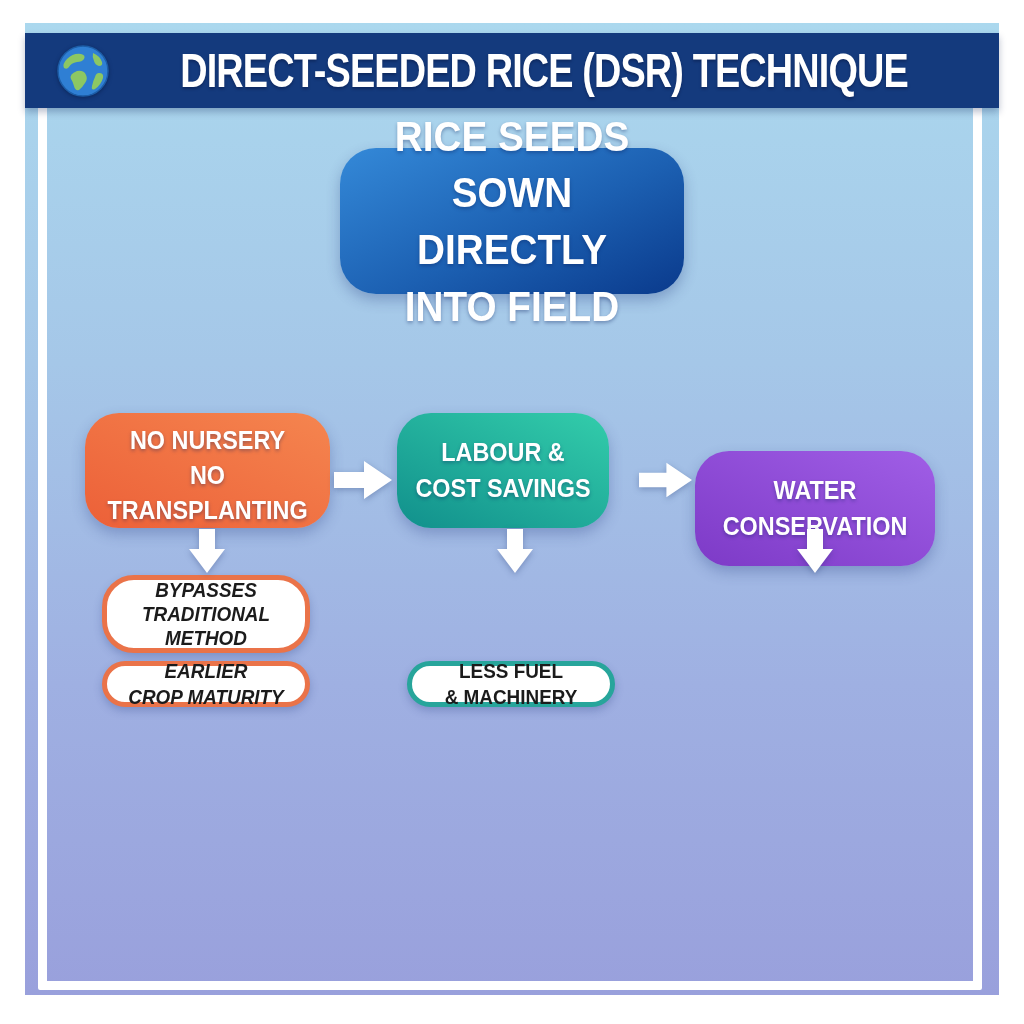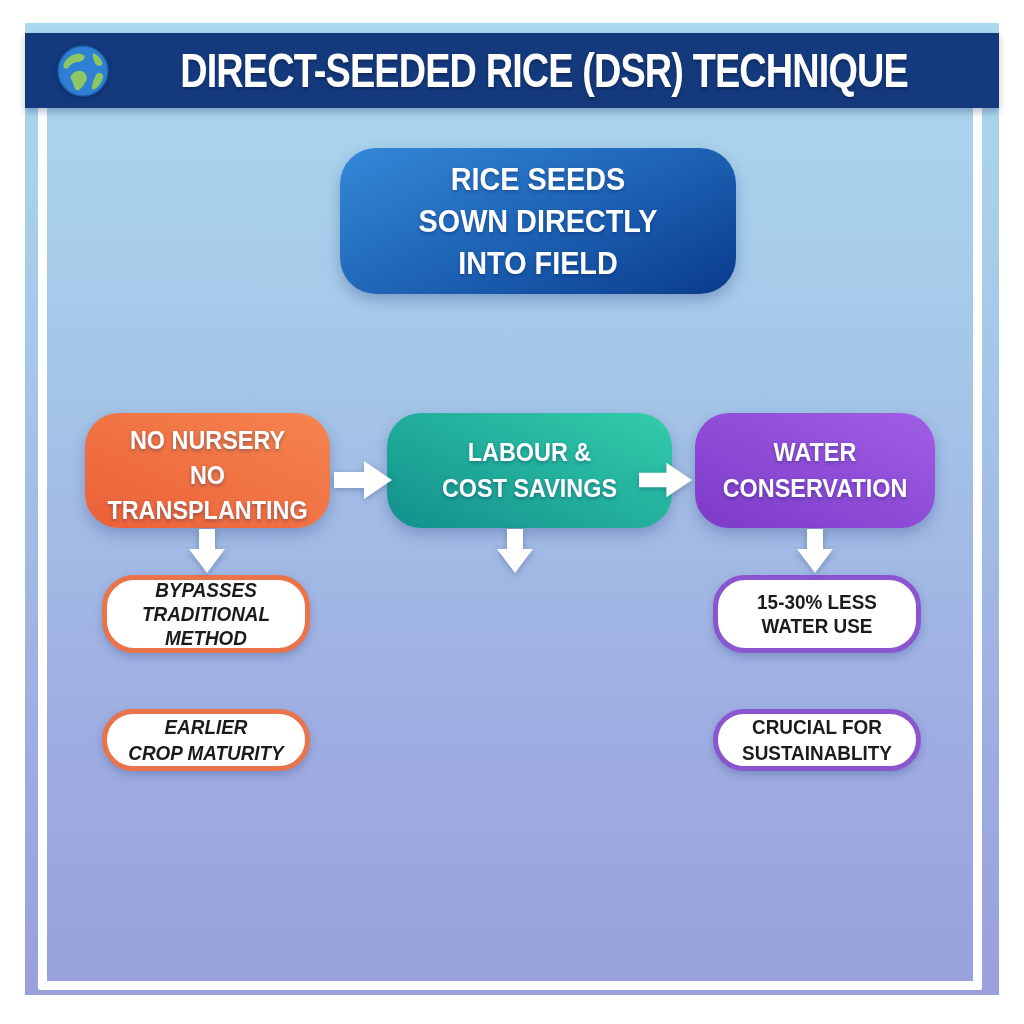--- a/index.html
+++ b/index.html
@@ -36,50 +36,50 @@
     transform:scale(.86,1.08);transform-origin:center;
     text-shadow:0 2px 3px rgba(0,10,40,.35);
   }
   .globe{width:52px;height:52px;flex:0 0 auto;filter:drop-shadow(0 1px 2px rgba(0,10,40,.4));}
   
   .label{width:100%;text-align:center;transform:scaleX(.9);transform-origin:center;}
   .label .line{display:block;}
   .white-text .line{color:#ffffff;text-shadow:0 2px 4px rgba(10,30,90,.35);}
   
   .box-main{
-    position:absolute;left:340px;top:148px;width:396px;height:146px;
+    position:absolute;left:340px;top:148px;width:344px;height:146px;
     border-radius:36px;
     background:linear-gradient(155deg,var(--main-blue-light,#3489d8) 0%,#1c60b2 55%,var(--main-blue-dark,#0a3a8c) 100%);
     display:flex;align-items:center;justify-content:center;
     box-shadow:0 6px 14px rgba(30,50,120,.30);
-    font-size:32px;line-height:1.32;z-index:3;
+    font-size:43px;line-height:1.32;z-index:3;
   }
   
   .stage{
     position:absolute;top:413px;height:115px;border-radius:34px;
     display:flex;align-items:center;justify-content:center;
     box-shadow:0 6px 14px rgba(40,60,130,.30);
     font-size:26px;line-height:1.35;z-index:3;
   }
   .stage.orange{left:85px;width:245px;
     background:linear-gradient(205deg,var(--orange-light,#f5854f) 0%,var(--orange-dark,#ec6038) 100%);align-items:flex-end;}
-  .stage.teal{left:387px;width:285px;
+  .stage.teal{left:397px;width:212px;
     background:linear-gradient(205deg,var(--teal-light,#33cdab) 0%,var(--teal-dark,#11908c) 100%);align-items:center;}
   .stage.purple{left:695px;width:240px;
-    background:linear-gradient(205deg,var(--purple-light,#a05ee6) 0%,var(--purple-dark,#7d3ac7) 100%);}
+    background:linear-gradient(205deg,var(--purple-light,#a05ee6) 0%,var(--purple-dark,#7d3ac7) 100%);margin-top:38px;}
   
   .sub{
     position:absolute;width:208px;box-sizing:border-box;border-radius:32px;
     background:#ffffff;color:var(--text-dark,#1b1b1b);
     display:flex;align-items:center;justify-content:center;
     box-shadow:0 4px 9px rgba(40,60,130,.28);
     font-size:21px;line-height:1.15;z-index:3;text-align:center;
   }
   .sub.row1{top:575px;height:78px;}
-  .sub.row2{top:709px;height:62px;line-height:1.22;}
+  .sub.row2{top:661px;height:46px;line-height:1.22;}
   .sub.col1{left:102px;border:5px solid var(--border-orange,#ea7349);font-style:italic;}
   .sub.col2{left:407px;border:5px solid var(--border-teal,#27a59b);}
   .sub.col3{left:713px;border:5px solid var(--border-purple,#8a55cf);}
   
   .arrow{position:absolute;z-index:4;filter:drop-shadow(0 2px 3px rgba(20,40,100,.30));}
   .arrow svg{display:block;}
   .ar1{left:334px;top:457px;}
   .ar2{left:639px;top:457px;}
   .ad1{left:185px;top:529px;}
   .ad2{left:493px;top:529px;}
@@ -164,33 +164,27 @@
       </svg>
   </div>
 
   <div class="sub row1 col1">
     <div class="label">
       <span class="line">BYPASSES</span>
       <span class="line">TRADITIONAL</span>
       <span class="line">METHOD</span>
     </div>
   </div>
-  <div class="sub row1 col3">
-    <div class="label">
-      <span class="line">15-30% LESS</span>
-      <span class="line">WATER USE</span>
-    </div>
-  </div>
 
   <div class="sub row2 col1">
     <div class="label">
       <span class="line">EARLIER</span>
       <span class="line">CROP MATURITY</span>
     </div>
   </div>
-  <div class="sub row2 col3">
+  <div class="sub row2 col2">
     <div class="label">
-      <span class="line">CRUCIAL FOR</span>
-      <span class="line">SUSTAINABLITY</span>
+      <span class="line">LESS FUEL</span>
+      <span class="line">&amp; MACHINERY</span>
     </div>
   </div>
 
 </div>
 
 </body></html>

